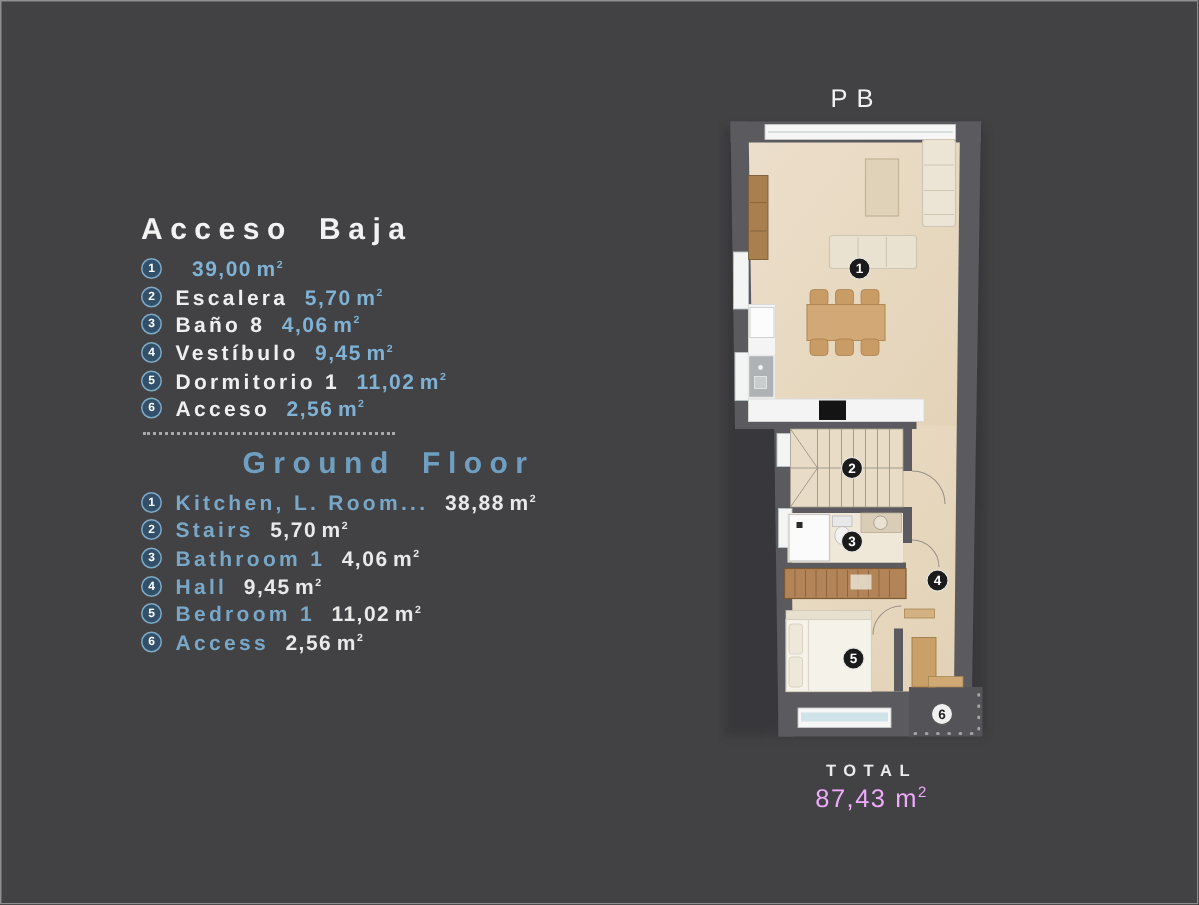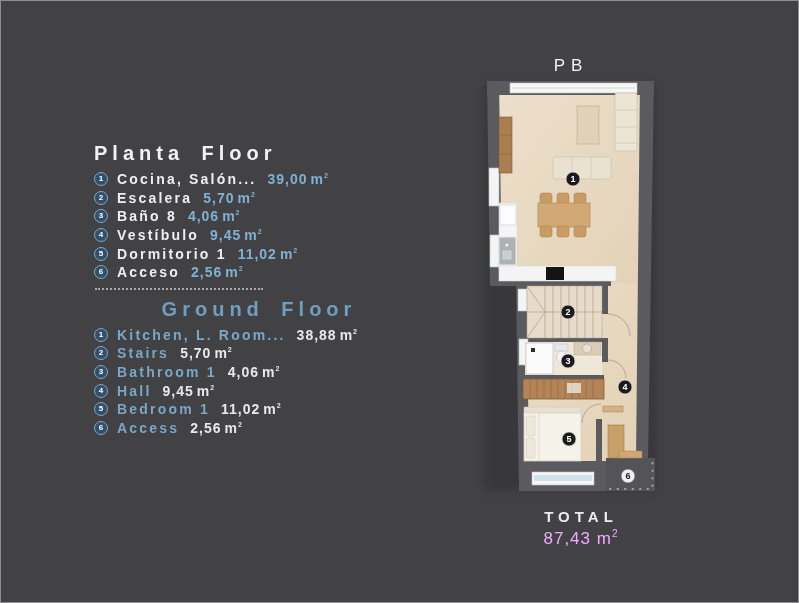--- a/index.html
+++ b/index.html
@@ -25,36 +25,35 @@
   .val{margin-left:11px;letter-spacing:1px;}
   .val.b{color:#7fb2d4;} .val.w{color:#e9e9e9;}
   .u{margin-left:3px;}
   .u sup{font-size:7px;}
   .dots{width:168px;border-top:2px dotted #a9a9a9;margin:6px 0 7px 1px;height:0;}
   
   .pb-label{position:absolute;left:540px;top:55px;width:60px;text-align:center;
     color:#f2f2f2;font-size:17px;font-weight:normal;letter-spacing:6px;}
   .plan-svg{position:absolute;left:478px;top:72px;}
   .total{position:absolute;left:534px;top:507px;width:92px;text-align:center;}
-  .total .t1{color:#ececec;font-size:15px;font-weight:bold;letter-spacing:5px;margin-bottom:3px;}
+  .total .t1{color:#ececec;font-size:11px;font-weight:bold;letter-spacing:5px;margin-bottom:3px;}
   .total .t2{color:#f0abfc;font-size:17px;letter-spacing:1px;}
   .total .t2 sup{font-size:10px;}
 </style>
 </head>
 <body>
 
 <div class="stage">
 
   <div class="legend">
 
-    <div class="sec-title white">Planta Floor</div>
+    <div class="sec-title white">Acceso Baja</div>
     <div class="rows">
       <div class="row">
         <span class="bullet">1</span>
-        <span class="lbl w">Cocina, Salón...</span>
         <span class="val b"><span>39,00</span><span class="u"><span>m</span><sup>2</sup></span></span>
       </div>
       <div class="row">
         <span class="bullet">2</span>
         <span class="lbl w">Escalera</span>
         <span class="val b"><span>5,70</span><span class="u"><span>m</span><sup>2</sup></span></span>
       </div>
       <div class="row">
         <span class="bullet">3</span>
         <span class="lbl w">Baño 8</span>

